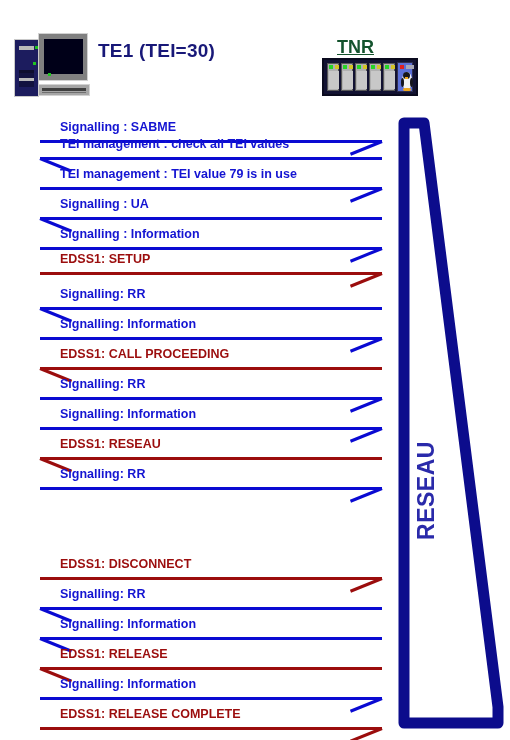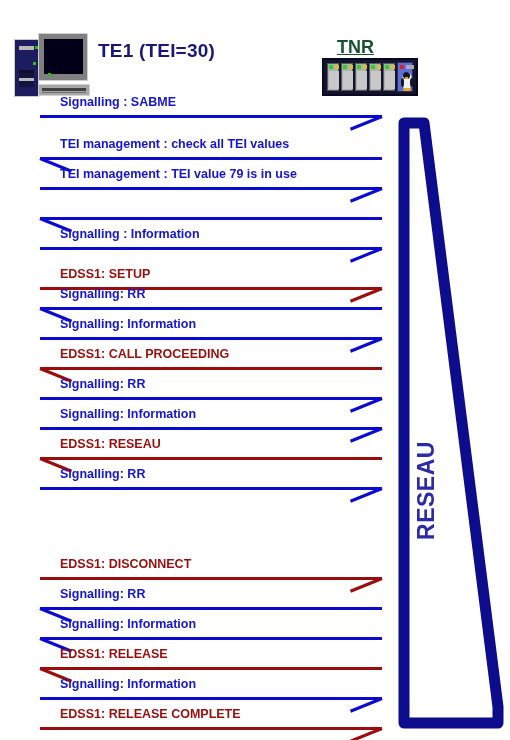--- a/index.html
+++ b/index.html
@@ -394,21 +394,21 @@
   </div>
 
   <div id="reseau">
     <svg width="124" height="612" viewBox="0 0 124 612" xmlns="http://www.w3.org/2000/svg">
       <path d="M 22 6 L 42 6 L 116 590 L 116 606 L 22 606 Z" fill="#ffffff" stroke="#0c0c8c" stroke-width="11" stroke-linejoin="round"></path>
     </svg>
     <div id="reseau-text">RESEAU</div>
   </div>
 
   <div id="messages-container">
-      <div class="msg-row blue" style="top: 93px;">
+      <div class="msg-row blue" style="top: 118px;">
         <div class="msg-label">Signalling : SABME</div>
         <div class="msg-line"></div>
         <div class="arrowhead right">
           <div class="barb"></div>
         </div>
       </div>
       <div class="msg-row blue" style="top: 135px;">
         <div class="msg-label">TEI management : check all TEI values</div>
         <div class="msg-line"></div>
         <div class="arrowhead left">
@@ -416,33 +416,34 @@
         </div>
       </div>
       <div class="msg-row blue" style="top: 165px;">
         <div class="msg-label">TEI management : TEI value 79 is in use</div>
         <div class="msg-line"></div>
         <div class="arrowhead right">
           <div class="barb"></div>
         </div>
       </div>
       <div class="msg-row blue" style="top: 195px;">
+        <div class="msg-label">Signalling : UA</div>
         <div class="msg-line"></div>
         <div class="arrowhead left">
           <div class="barb"></div>
         </div>
       </div>
       <div class="msg-row blue" style="top: 225px;">
         <div class="msg-label">Signalling : Information</div>
         <div class="msg-line"></div>
         <div class="arrowhead right">
           <div class="barb"></div>
         </div>
       </div>
-      <div class="msg-row red" style="top: 265px;">
+      <div class="msg-row red" style="top: 250px;">
         <div class="msg-label">EDSS1: SETUP</div>
         <div class="msg-line"></div>
         <div class="arrowhead right">
           <div class="barb"></div>
         </div>
       </div>
       <div class="msg-row blue" style="top: 285px;">
         <div class="msg-label">Signalling: RR</div>
         <div class="msg-line"></div>
         <div class="arrowhead left">

